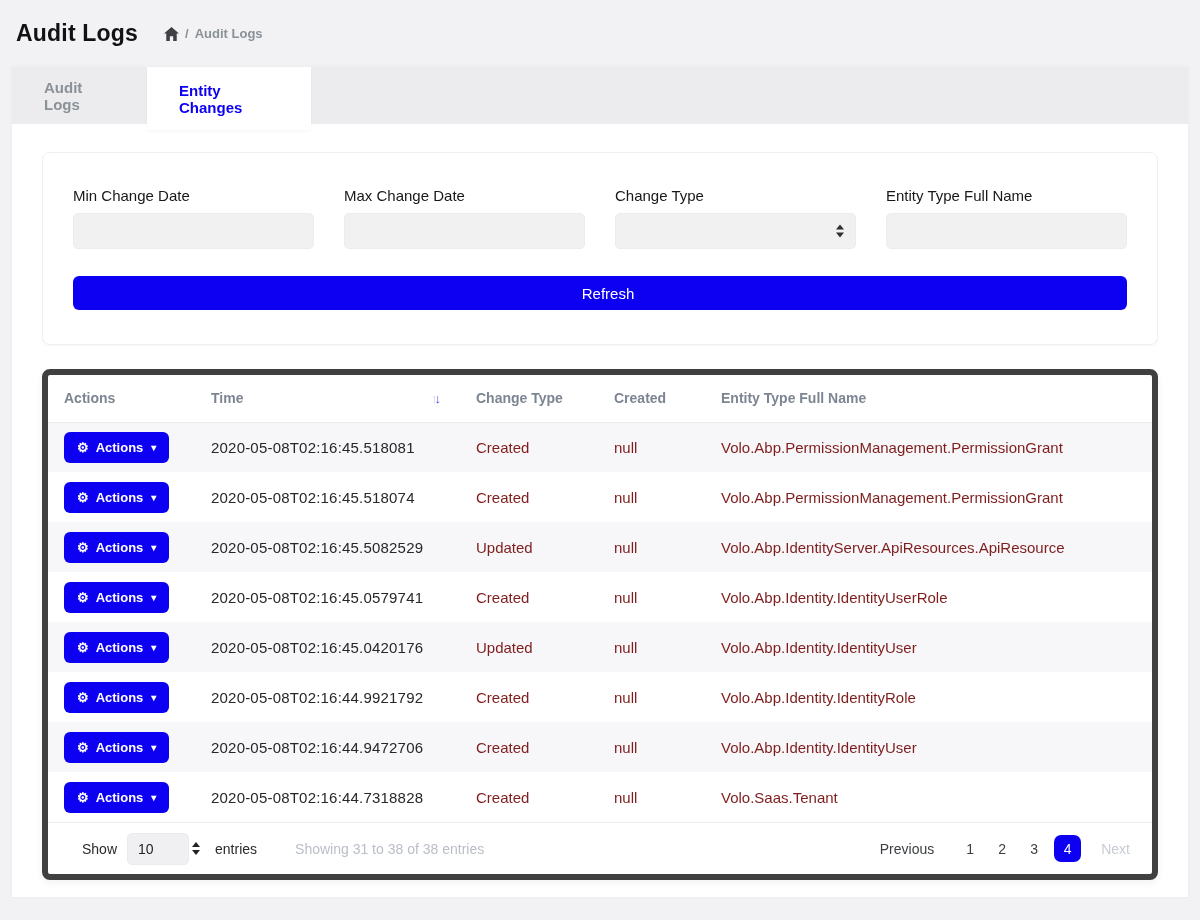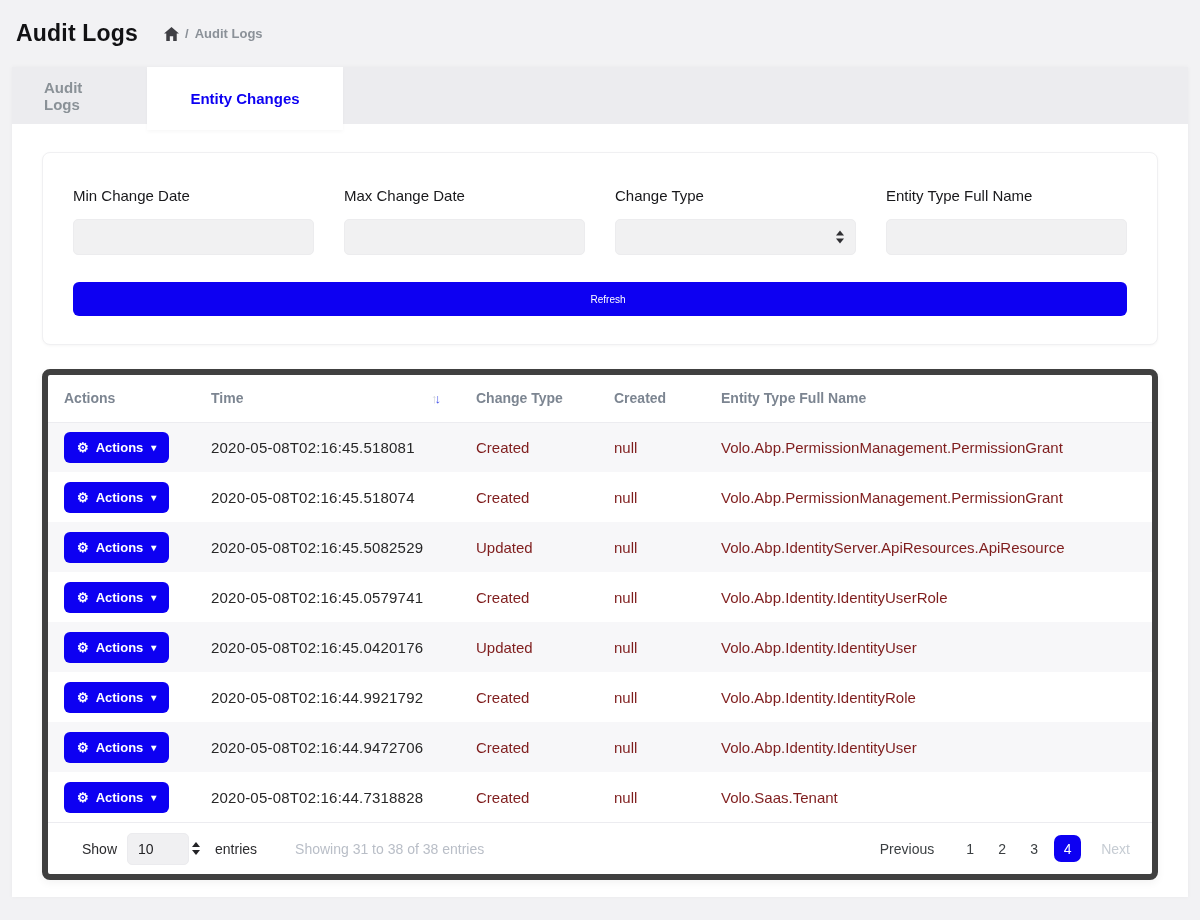--- a/index.html
+++ b/index.html
@@ -21,44 +21,44 @@
     box-shadow:0 0 5px rgba(0,0,0,.04); position:relative;
   }
   
   .tab-strip { background:#ececef; height:57px; display:flex; position:relative; }
   .tab {
     height:57px; display:flex; align-items:center; justify-content:center;
     font-size:15px; font-weight:700; color:#8a9197; cursor:pointer; padding:0 32px;
   }
   .tab.inactive { width:135px; }
   .tab.active {
-    background:#fff; color:var(--primary); width:196px; height:63px;
+    background:#fff; color:var(--primary); width:164px; height:63px;
     box-shadow:0 2px 4px rgba(0,0,0,.03); z-index:2;
   }
   
   .filter-card {
     margin:28px 30px 0; border:1px solid #f0f0f2; border-radius:8px;
     box-shadow:0 1px 3px rgba(0,0,0,.04); padding:34px 30px 24px; height:193px;
     background:#fff;
   }
   .filter-grid { display:grid; grid-template-columns:repeat(4,1fr); gap:30px; }
-  .field-label { font-size:15px; color:#18181b; margin-bottom:15px; font-weight:500; }
+  .field-label { font-size:15px; color:#18181b; margin-bottom:9px; font-weight:500; }
   .field-input {
     width:100%; height:36px; background:#f1f1f2; border:1px solid #ececee;
     border-radius:5px; outline:none; font-size:14px; padding:0 10px;
     font-family:"Liberation Sans", sans-serif; color:#333;
   }
   .select-wrap { position:relative; }
   .select-wrap .updown { position:absolute; right:12px; top:50%; transform:translateY(-50%); }
   .updown { display:inline-flex; flex-direction:column; gap:3px; }
   .tri-up { width:0;height:0;border-left:4px solid transparent;border-right:4px solid transparent;border-bottom:5px solid #2f2f33; }
   .tri-down { width:0;height:0;border-left:4px solid transparent;border-right:4px solid transparent;border-top:5px solid #2f2f33; }
   .refresh-btn {
     margin-top:27px; width:100%; height:34px; background:var(--primary);
-    color:#fff; border:none; border-radius:6px; font-size:10px; font-weight:500;
+    color:#fff; border:none; border-radius:6px; font-size:15px; font-weight:500;
     font-family:"Liberation Sans", sans-serif; cursor:pointer;padding-left:16px;
   }
   
   .table-card {
     margin:24px 30px 0; border:6px solid #404040; border-radius:8px;
     box-shadow:0 3px 8px rgba(0,0,0,.05); background:#fff; overflow:hidden;
   }
   table { width:100%; border-collapse:collapse; table-layout:fixed; }
   col.c1{width:147px} col.c2{width:265px} col.c3{width:138px} col.c4{width:107px}
   thead th {

